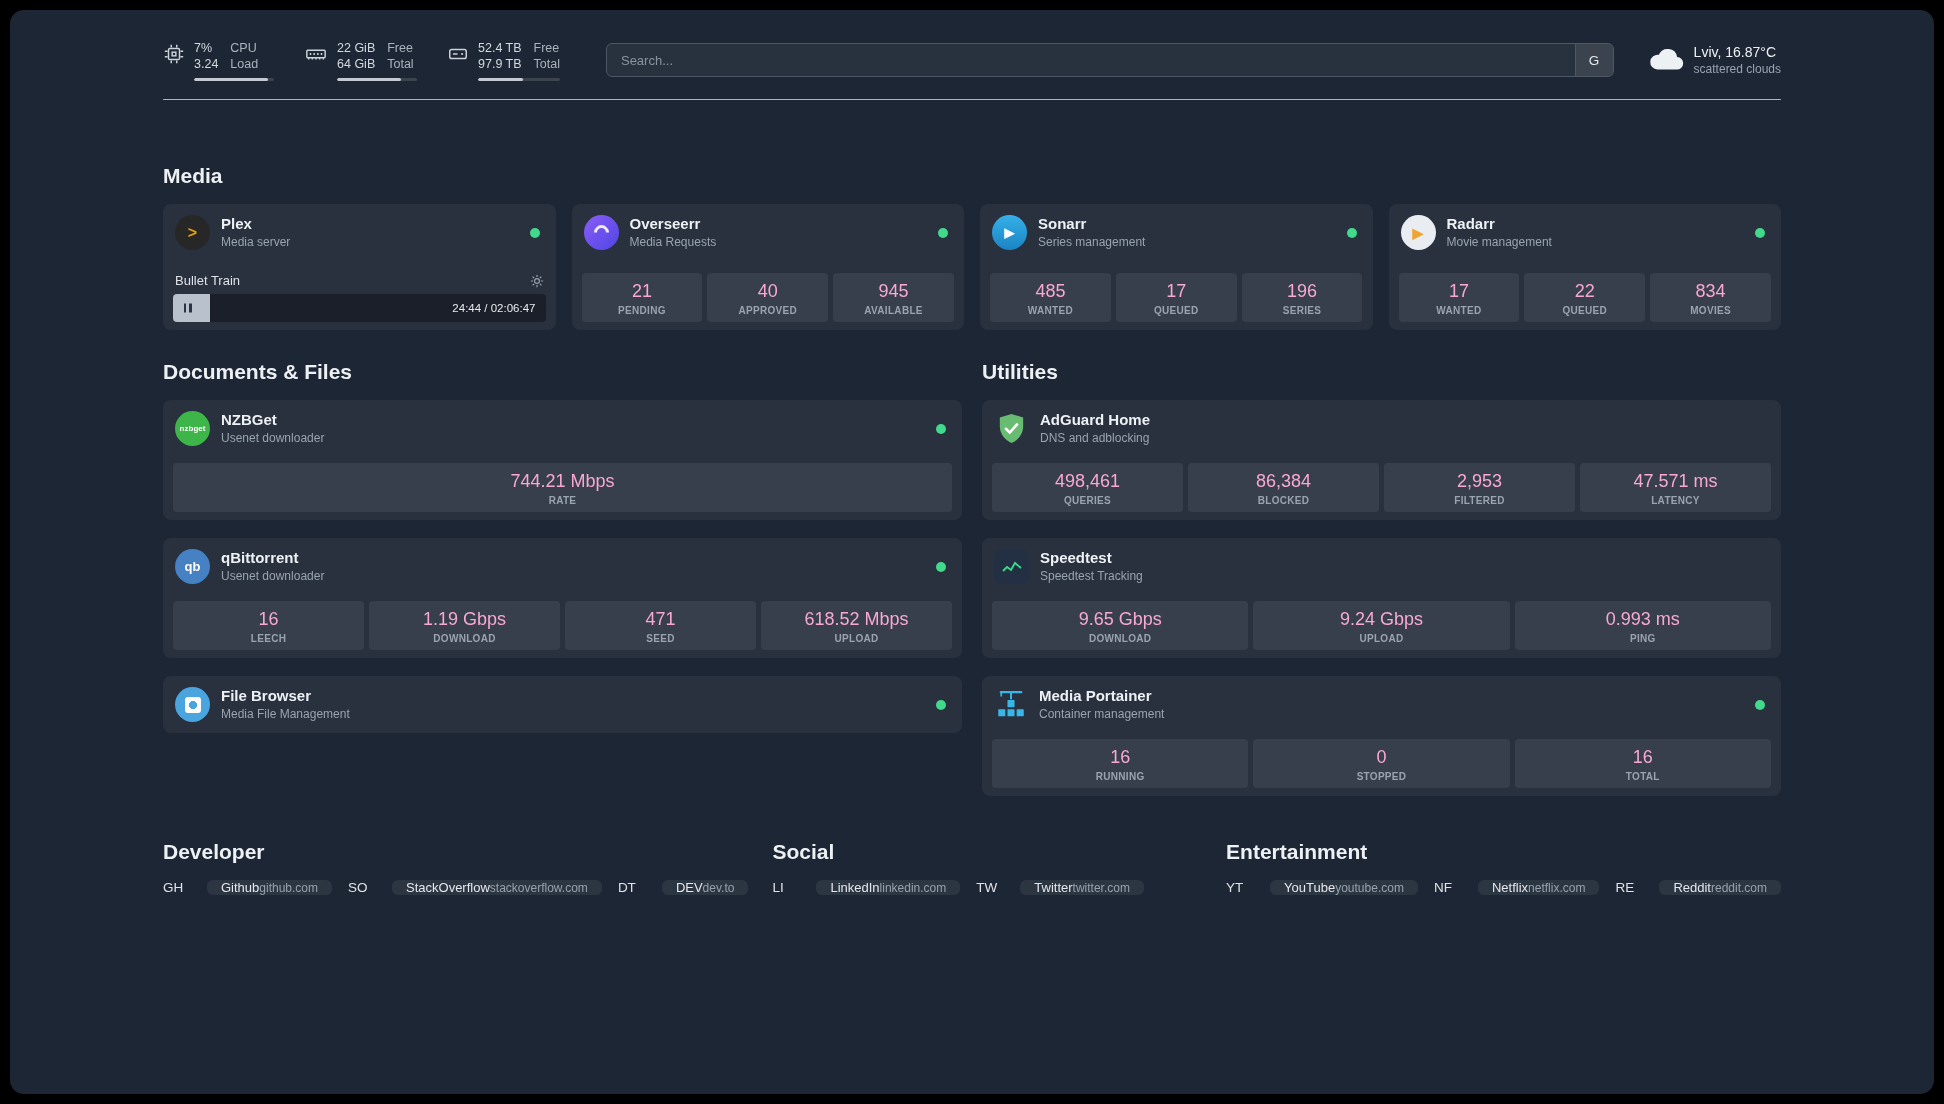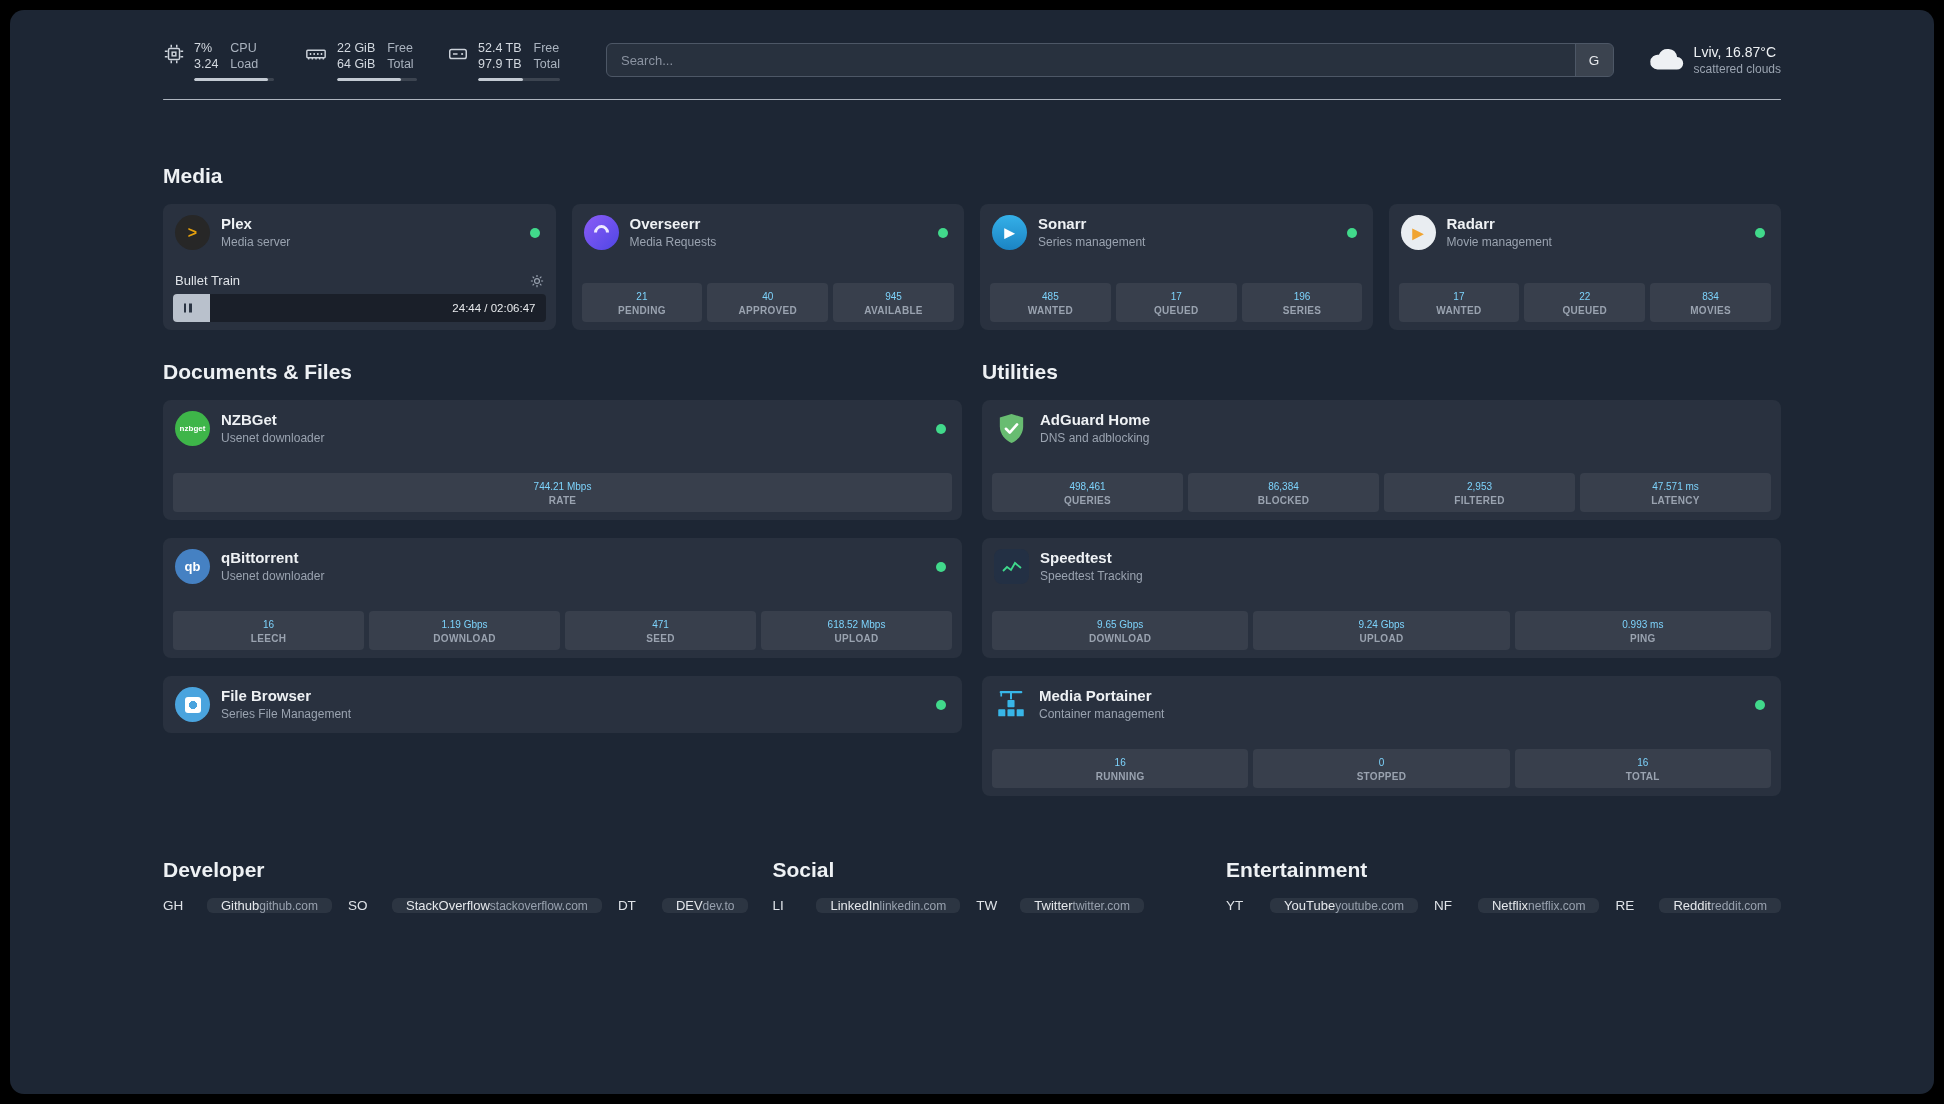--- a/index.html
+++ b/index.html
@@ -51,38 +51,38 @@
   .icon.sonarr { background:linear-gradient(180deg,#35b0e8,#1b84c4); color:#fff; font-size:13px; }
   .icon.radarr { background:#e9edf1; color:#f0a431; font-size:14px; }
   .icon.nzbget { background:#3eb549; color:#fff; font-size:8px; font-weight:700; }
   .icon.qbittorrent { background:#4581c3; color:#fff; font-size:13px; font-weight:700; }
   .icon.filebrowser { background:#4aa4de; }
   .fb-inner { width:16px; height:16px; border-radius:3px; background:radial-gradient(circle at 50% 50%, #4aa4de 0 4px, #fff 4px); }
   .icon.squareicon { border-radius:8px; background:#233044; }
 
   .stats { display:flex; gap:5px; }
   .tile { flex:1; background:rgba(255,255,255,0.07); border-radius:4px; text-align:center; padding:7px 4px 6px; }
-  .tile-v { font-size:10px; color:#7dd3fc; line-height:1.3; }
+  .tile-v { font-size:18px; color:#f9a8d4; line-height:1.3; }
   .tile-l { font-size:10px; font-weight:700; letter-spacing:0.3px; color:#9aa3b0; margin-top:2px; }
 
   
   .plex-track-row { display:flex; justify-content:space-between; align-items:center; font-size:13px; color:#dfe3e8; padding:0 2px; }
   .gear-btn { display:flex; align-items:center; cursor:pointer; }
   .plex-bar { position:relative; height:28px; background:rgba(0,0,0,0.35); border-radius:4px; overflow:hidden; margin-top:6px; cursor:pointer; }
   .plex-fill { position:absolute; left:0; top:0; bottom:0; background:#b9c1cc; }
   .pause { position:absolute; left:9px; top:50%; transform:translateY(-50%); display:flex; cursor:pointer; }
   .pause i { display:inline-block; width:2.5px; height:9px; background:#2a3443; margin:0 1.5px; }
   .plex-time { position:absolute; right:10px; top:50%; transform:translateY(-50%); font-size:11.5px; color:#e8eaed; }
 
   
   .middle { display:grid; grid-template-columns:1fr 1fr; gap:20px; margin-top:30px; align-items:start; }
   .col-stack { display:flex; flex-direction:column; gap:18px; }
 
   
-  .bookmarks { display:grid; grid-template-columns:1fr 1fr 1fr; gap:24px; margin-top:62px; padding-bottom:40px; }
+  .bookmarks { display:grid; grid-template-columns:1fr 1fr 1fr; gap:24px; margin-top:44px; padding-bottom:40px; }
   .bm-rows { display:flex; flex-direction:row; gap:16px; }
   .bm-row { display:flex; align-items:center; }
   .bm-abbr { width:44px; flex:none; font-size:13.5px; color:#dfe3e8; }
   .bm-pill { flex:1; display:flex; justify-content:space-between; align-items:center; height:15px; padding:0 14px; background:rgba(255,255,255,0.07); border-radius:6px; cursor:pointer; text-decoration:none; }
   .bm-name { font-size:13px; color:#e5e8ec; }
   .bm-domain { font-size:12px; color:#98a1ae; }
 </style>
 </head>
 <body>
 
@@ -350,21 +350,21 @@
             </div>
           </div>
 
           <div class="card">
             <div class="card-header">
               <span class="icon filebrowser">
                   <span class="fb-inner"></span>
                 </span>
               <div>
                 <div class="svc-name">File Browser</div>
-                <div class="svc-desc">Series File Management</div>
+                <div class="svc-desc">Media File Management</div>
               </div>
               <span class="dot"></span>
             </div>
           </div>
 
         </div>
       </div>
 
       <div>
         <div class="section-title">Utilities</div>

